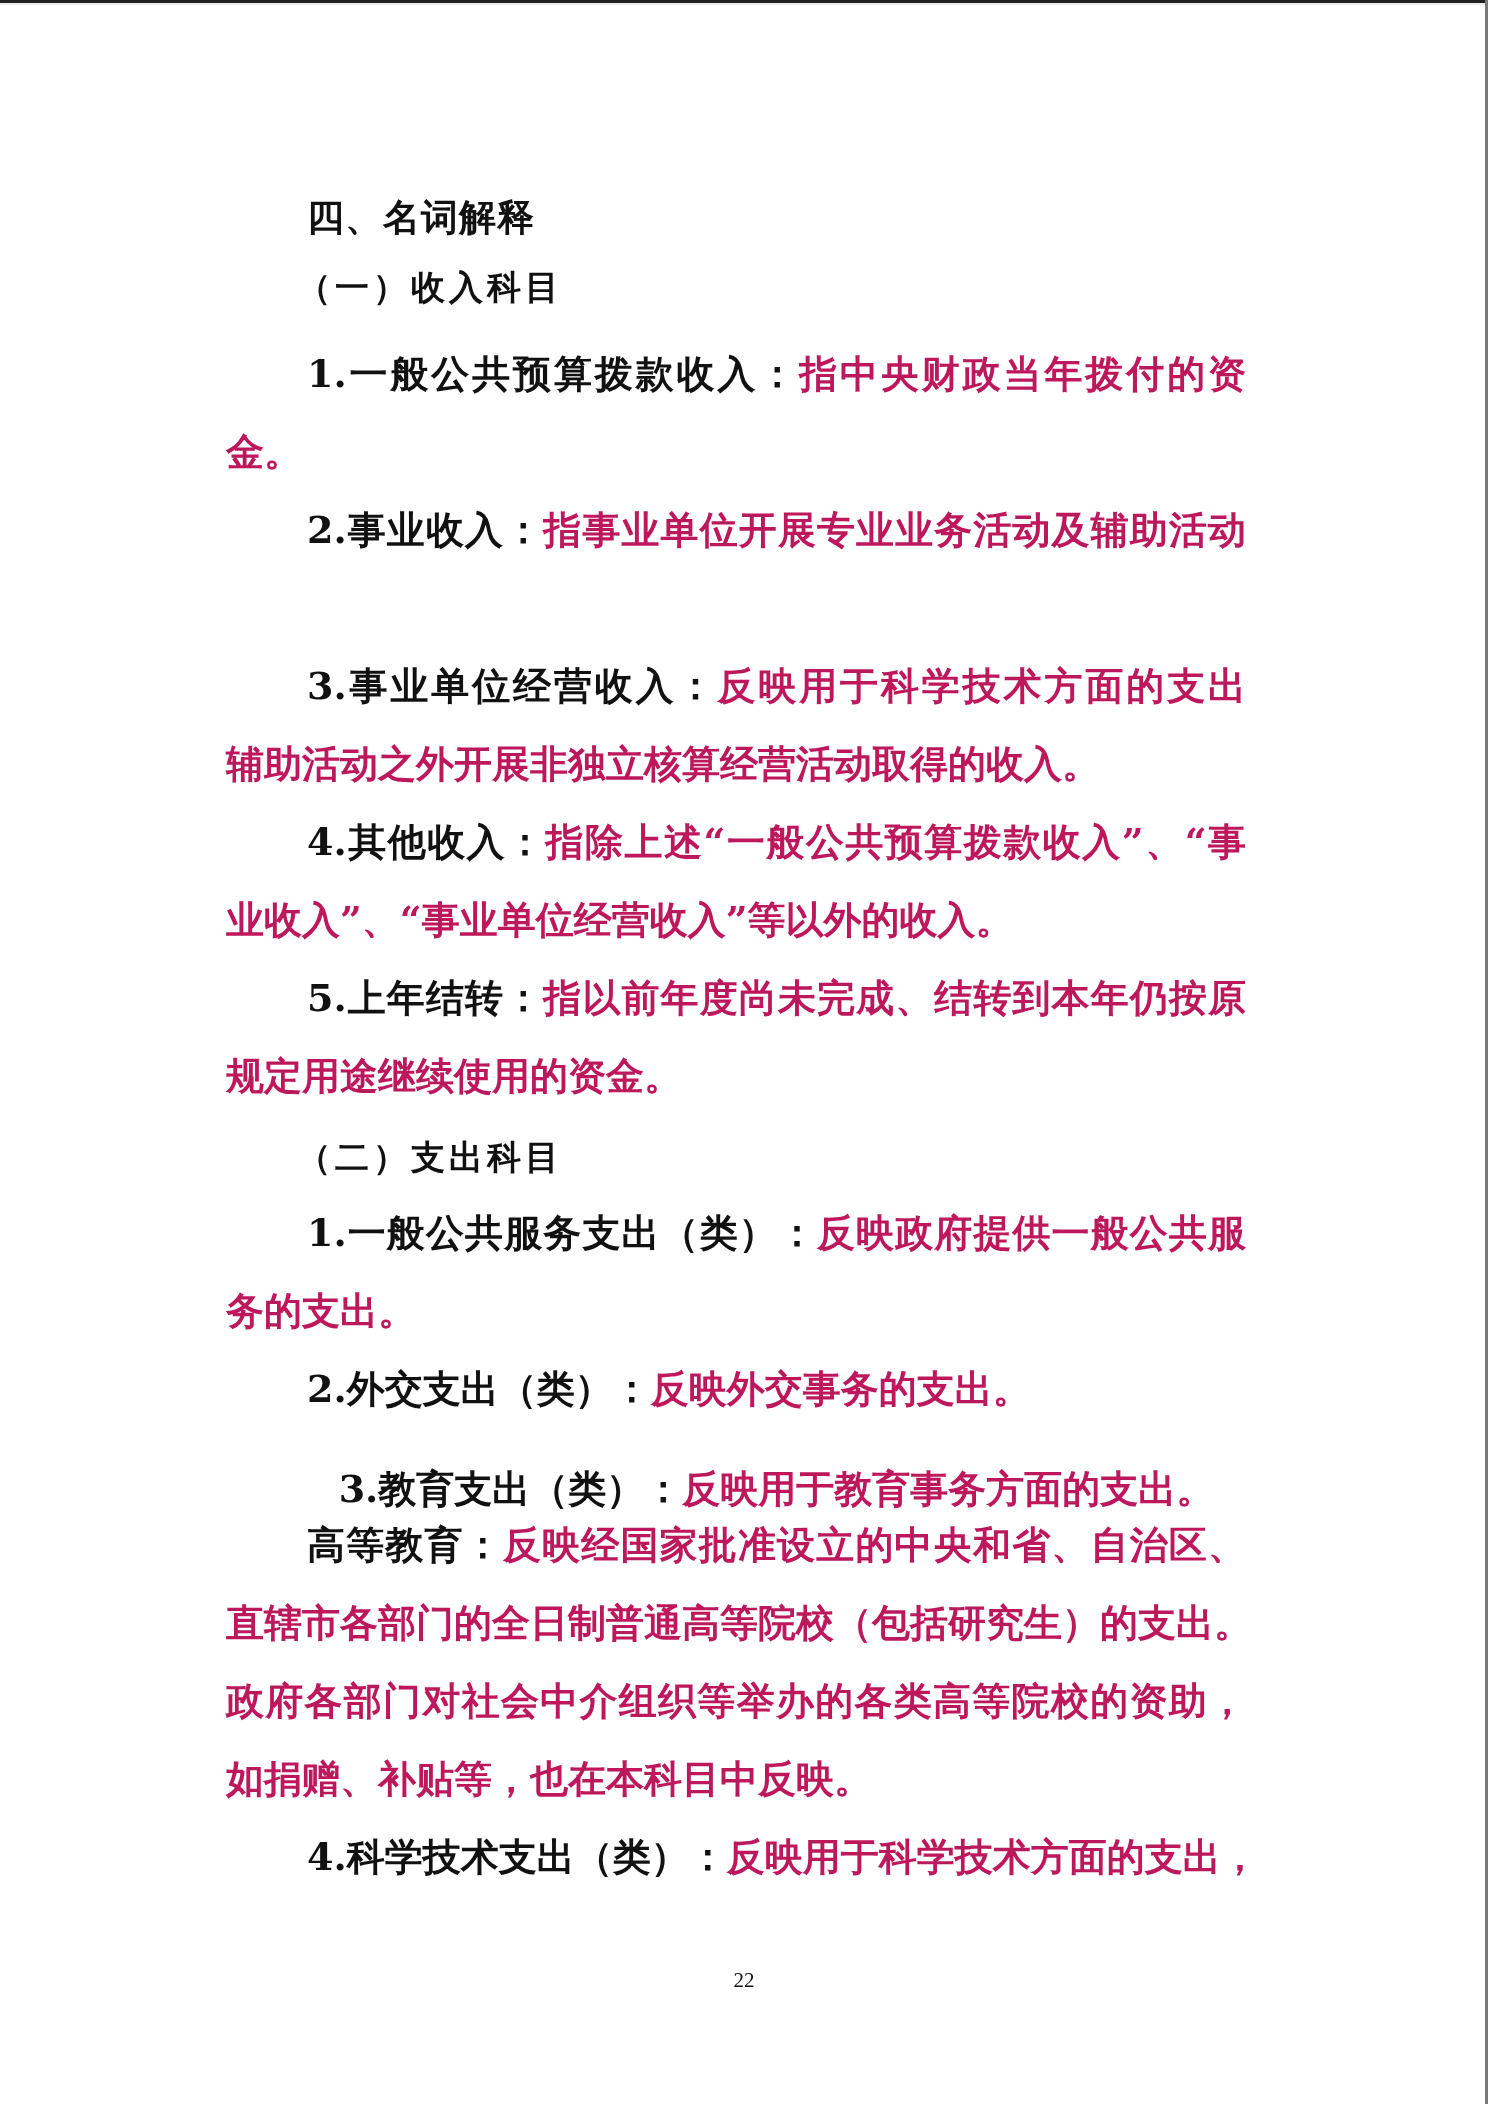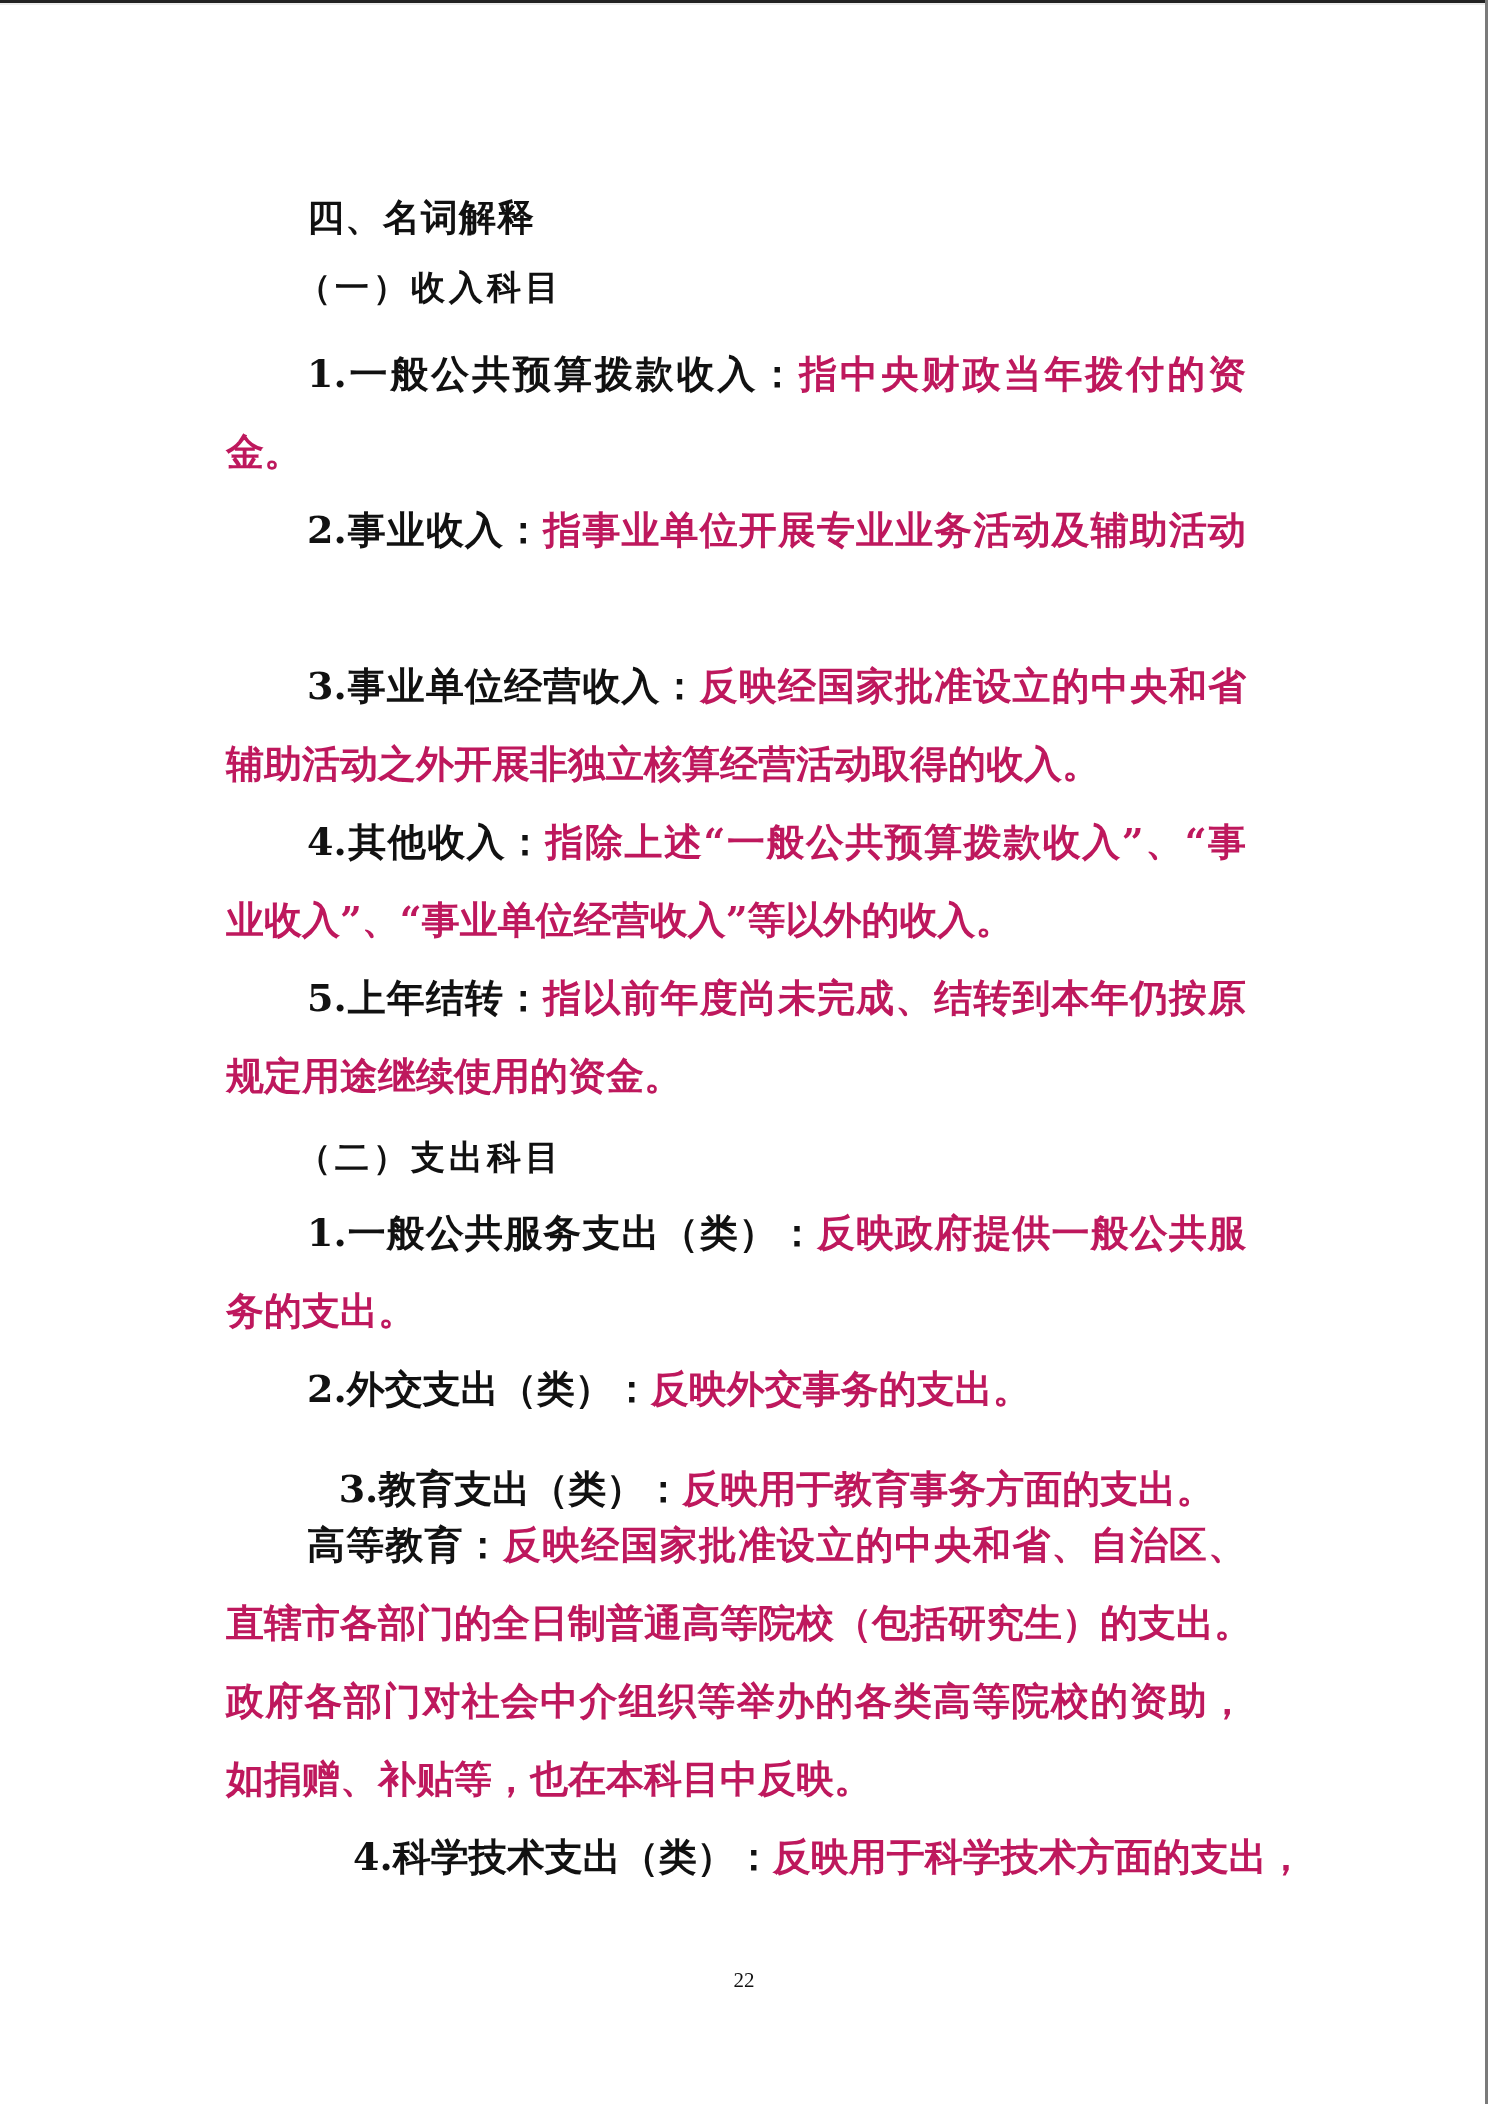--- a/index.html
+++ b/index.html
@@ -104,21 +104,21 @@
   <div class="line indent justify" style="top:353px;">
     <span class="term">1.一般公共预算拨款收入：</span><span class="def">指中央财政当年拨付的资</span>
   </div>
   <div class="line def" style="top:431px;">金。</div>
 
   <div class="line indent justify" style="top:509px;">
     <span class="term">2.事业收入：</span><span class="def">指事业单位开展专业业务活动及辅助活动</span>
   </div>
 
   <div class="line indent justify" style="top:665px;">
-    <span class="term">3.事业单位经营收入：</span><span class="def">反映经国家批准设立的中央和省</span>
+    <span class="term">3.事业单位经营收入：</span><span class="def">反映用于科学技术方面的支出</span>
   </div>
   <div class="line def" style="top:743px;">辅助活动之外开展非独立核算经营活动取得的收入。</div>
 
   <div class="line indent justify" style="top:821px;">
     <span class="term">4.其他收入：</span><span class="def">指除上述“一般公共预算拨款收入”、“事</span>
   </div>
   <div class="line def" style="top:899px;">业收入”、“事业单位经营收入”等以外的收入。</div>
 
   <div class="line indent justify" style="top:977px;">
     <span class="term">5.上年结转：</span><span class="def">指以前年度尚未完成、结转到本年仍按原</span>
@@ -140,18 +140,18 @@
     <span class="term">3.教育支出（类）：</span><span class="def">反映用于教育事务方面的支出。</span>
   </div>
 
   <div class="line indent justify" style="top:1524px;">
     <span class="term">高等教育：</span><span class="def">反映经国家批准设立的中央和省、自治区、</span>
   </div>
   <div class="line def justify" style="top:1602px;">直辖市各部门的全日制普通高等院校（包括研究生）的支出。</div>
   <div class="line def justify" style="top:1680px;">政府各部门对社会中介组织等举办的各类高等院校的资助，</div>
   <div class="line def" style="top:1758px;">如捐赠、补贴等，也在本科目中反映。</div>
 
-  <div class="line indent justify" style="top:1836px;margin-left:46px;">
+  <div class="line indent justify" style="top:1836px;">
     <span class="term">4.科学技术支出（类）：</span><span class="def">反映用于科学技术方面的支出，</span>
   </div>
 
   <div class="page-number">22</div>
 </div>
 
 </body></html>

